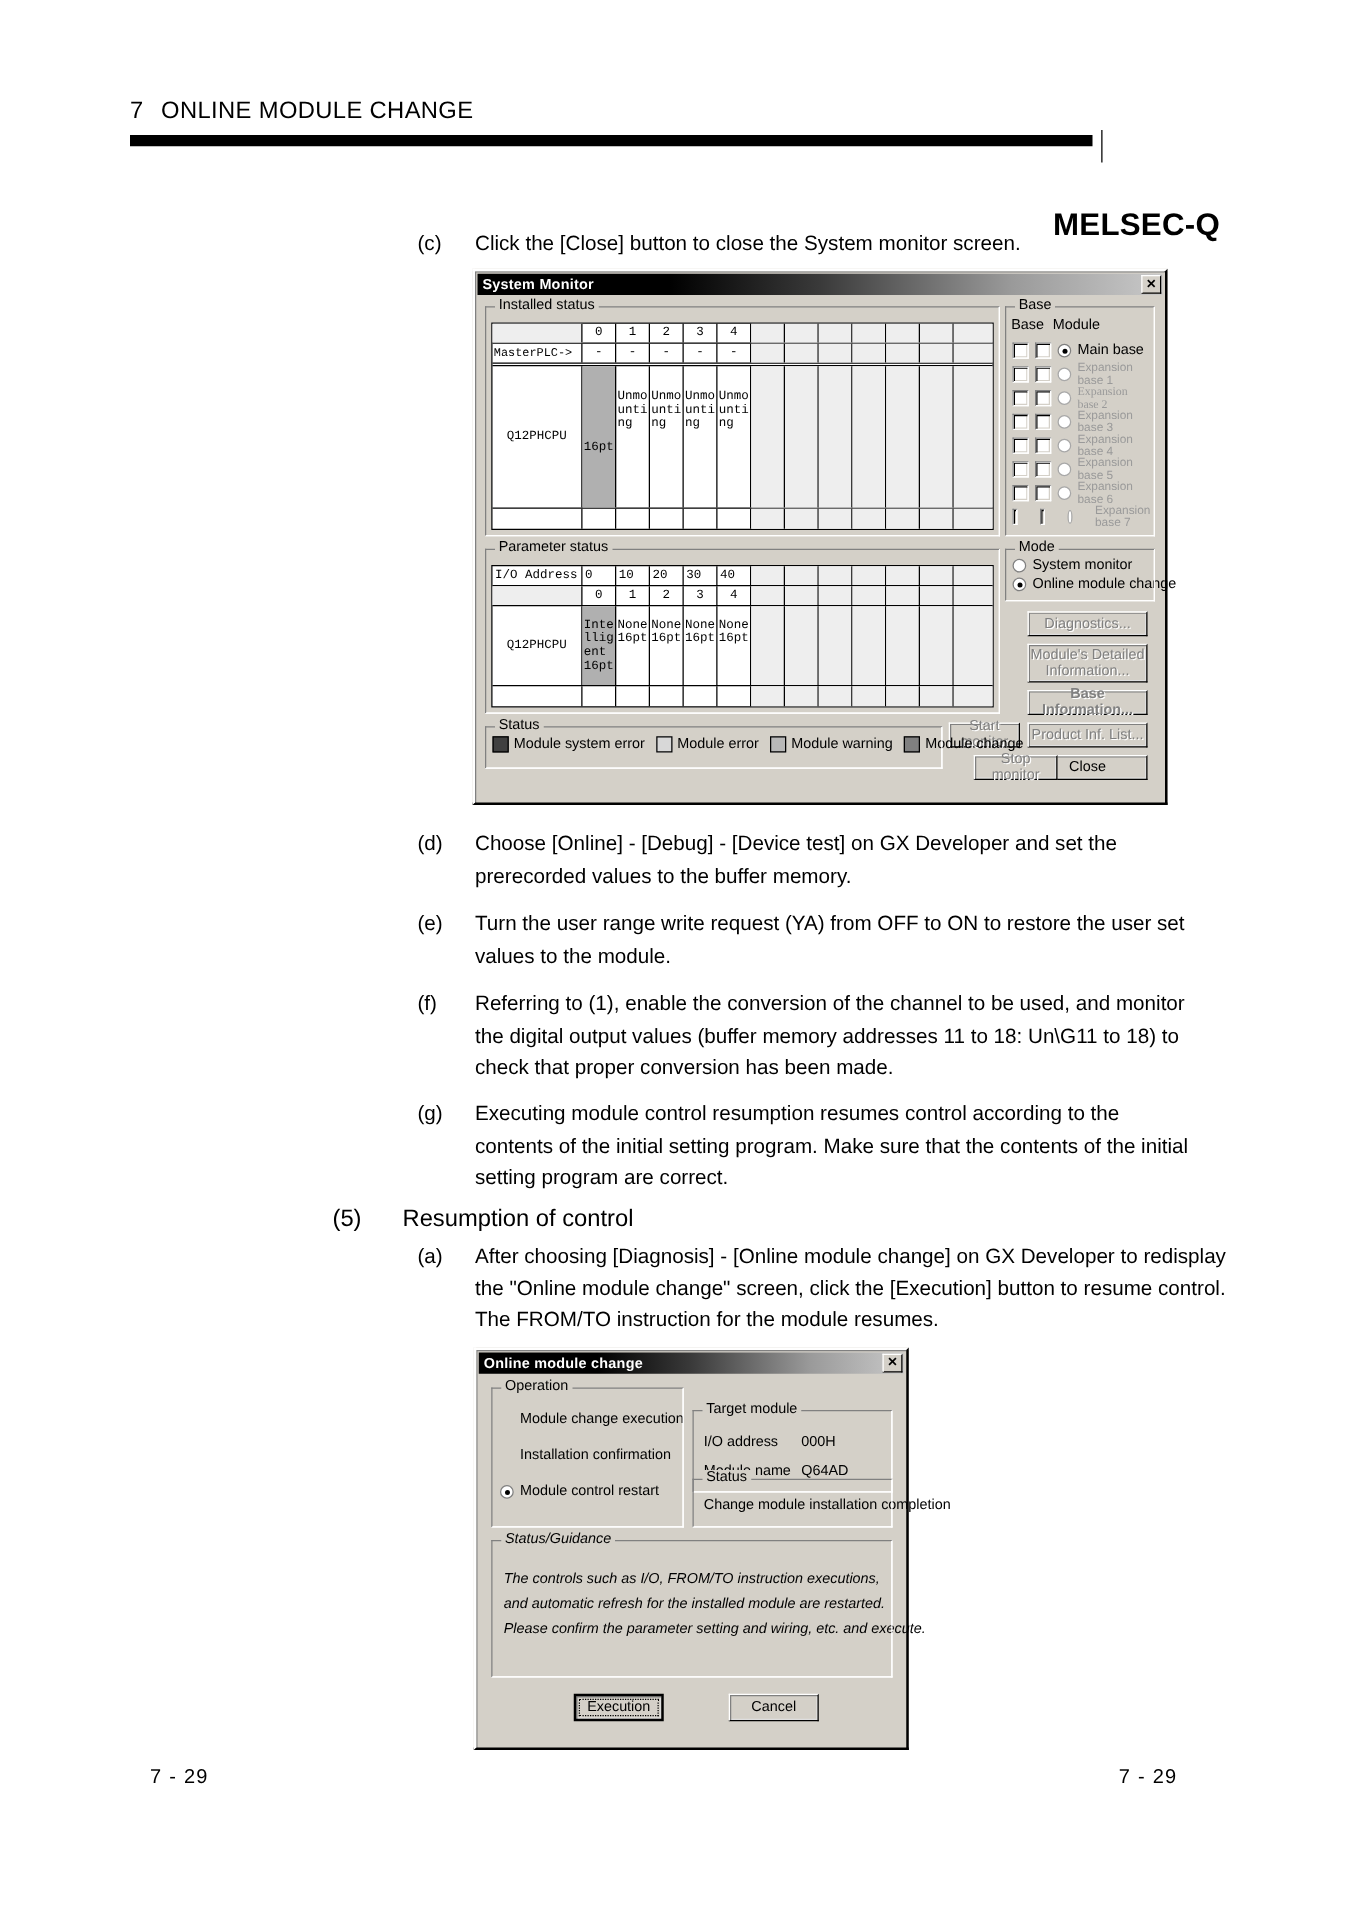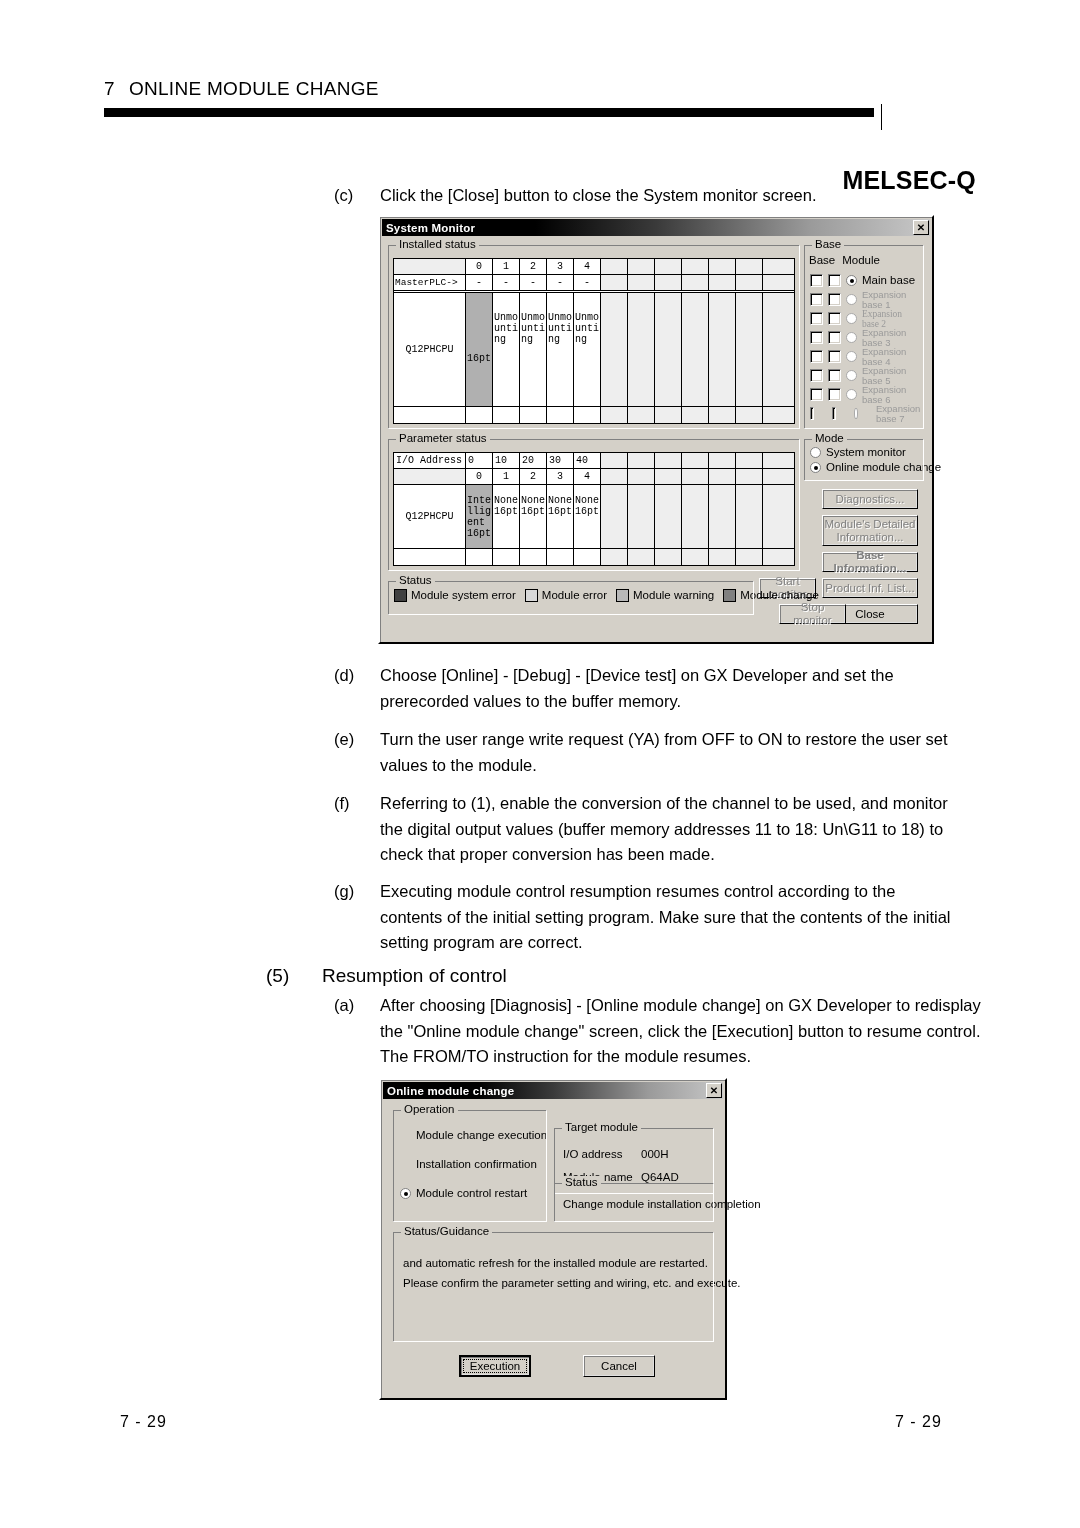--- a/index.html
+++ b/index.html
@@ -415,23 +415,24 @@
           <span class="lbl">Q64AD</span>
         </div>
       </div>
     </div>
 
     <div class="grp" style="left:173px;top:103px;width:158px;height:37px;">
       <span class="grp-lbl">Status</span>
       <span class="lbl" style="position:absolute;left:8px;top:14px;">Change module installation completion</span>
     </div>
 
-    <div class="grp" style="left:12px;top:152px;width:319px;height:108px;">
+    <div class="grp" style="left:12px;top:152px;width:319px;height:108px;font-style:italic;">
       <span class="grp-lbl">Status/Guidance</span>
       <div style="position:absolute;left:9px;top:24px;">
+        <div class="lbl" style="height:20px;">The controls such as I/O, FROM/TO instruction executions,</div>
         <div class="lbl" style="height:20px;">and automatic refresh for the installed module are restarted.</div>
         <div class="lbl" style="height:20px;">Please confirm the parameter setting and wiring, etc. and execute.</div>
       </div>
     </div>
 
     <div class="btn def" style="position:absolute;left:78px;top:275px;width:72px;height:22px;">
       <span class="inner">Execution</span>
     </div>
     <div class="btn" style="position:absolute;left:202px;top:275px;width:72px;height:22px;">Cancel</div>
   </div>

